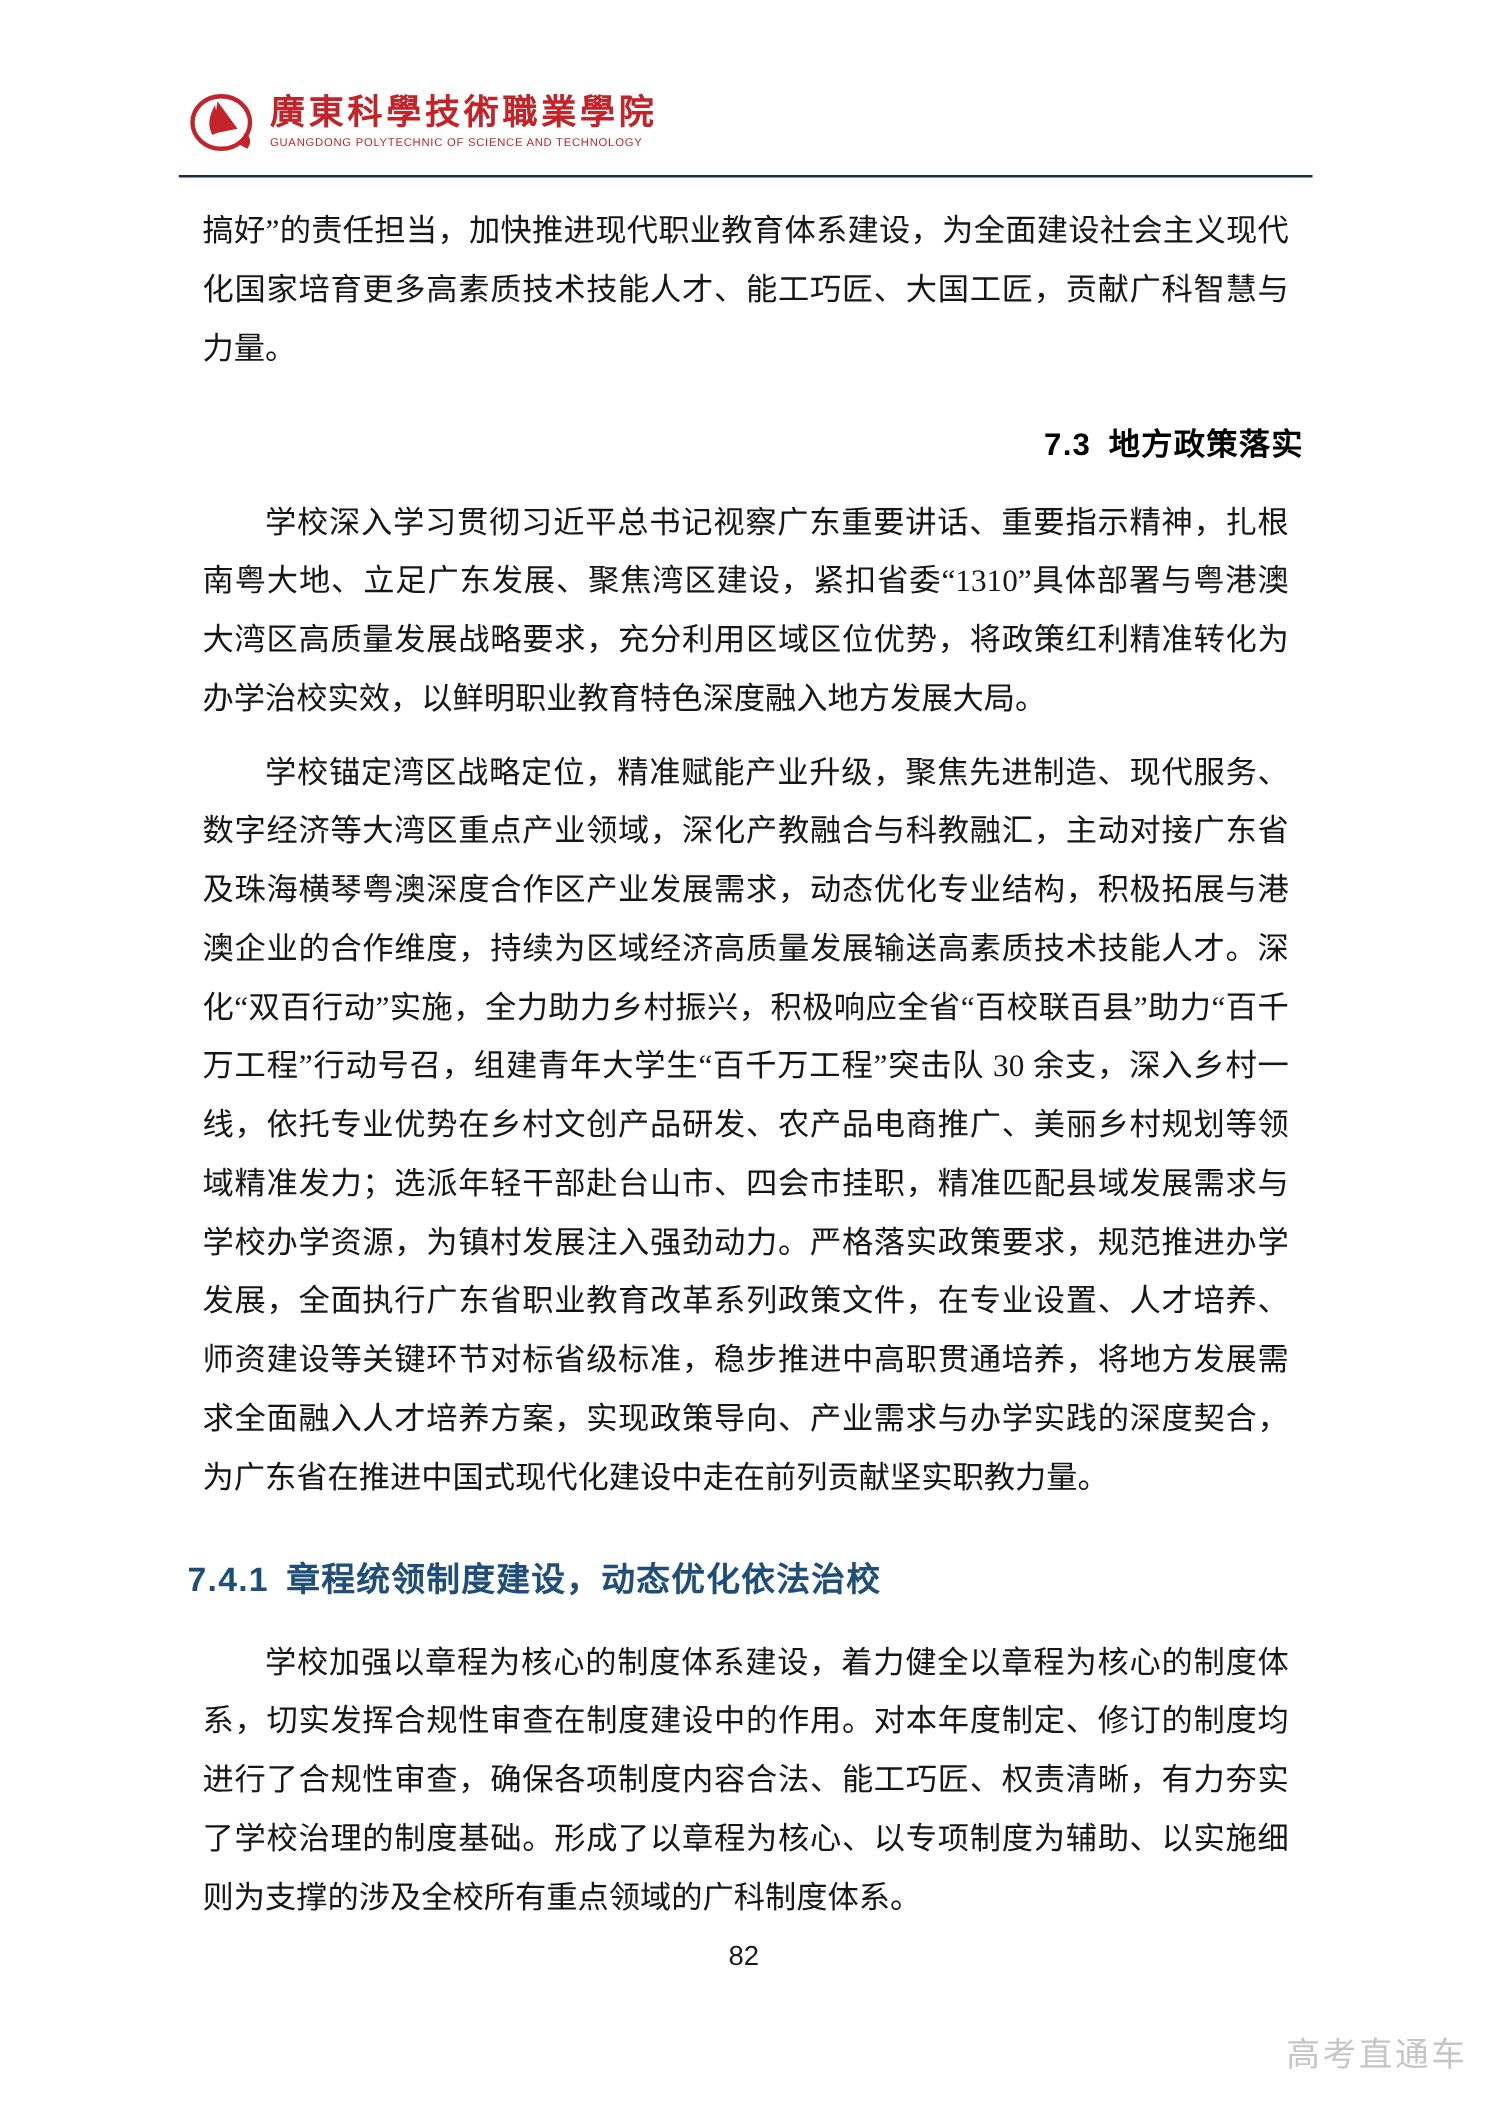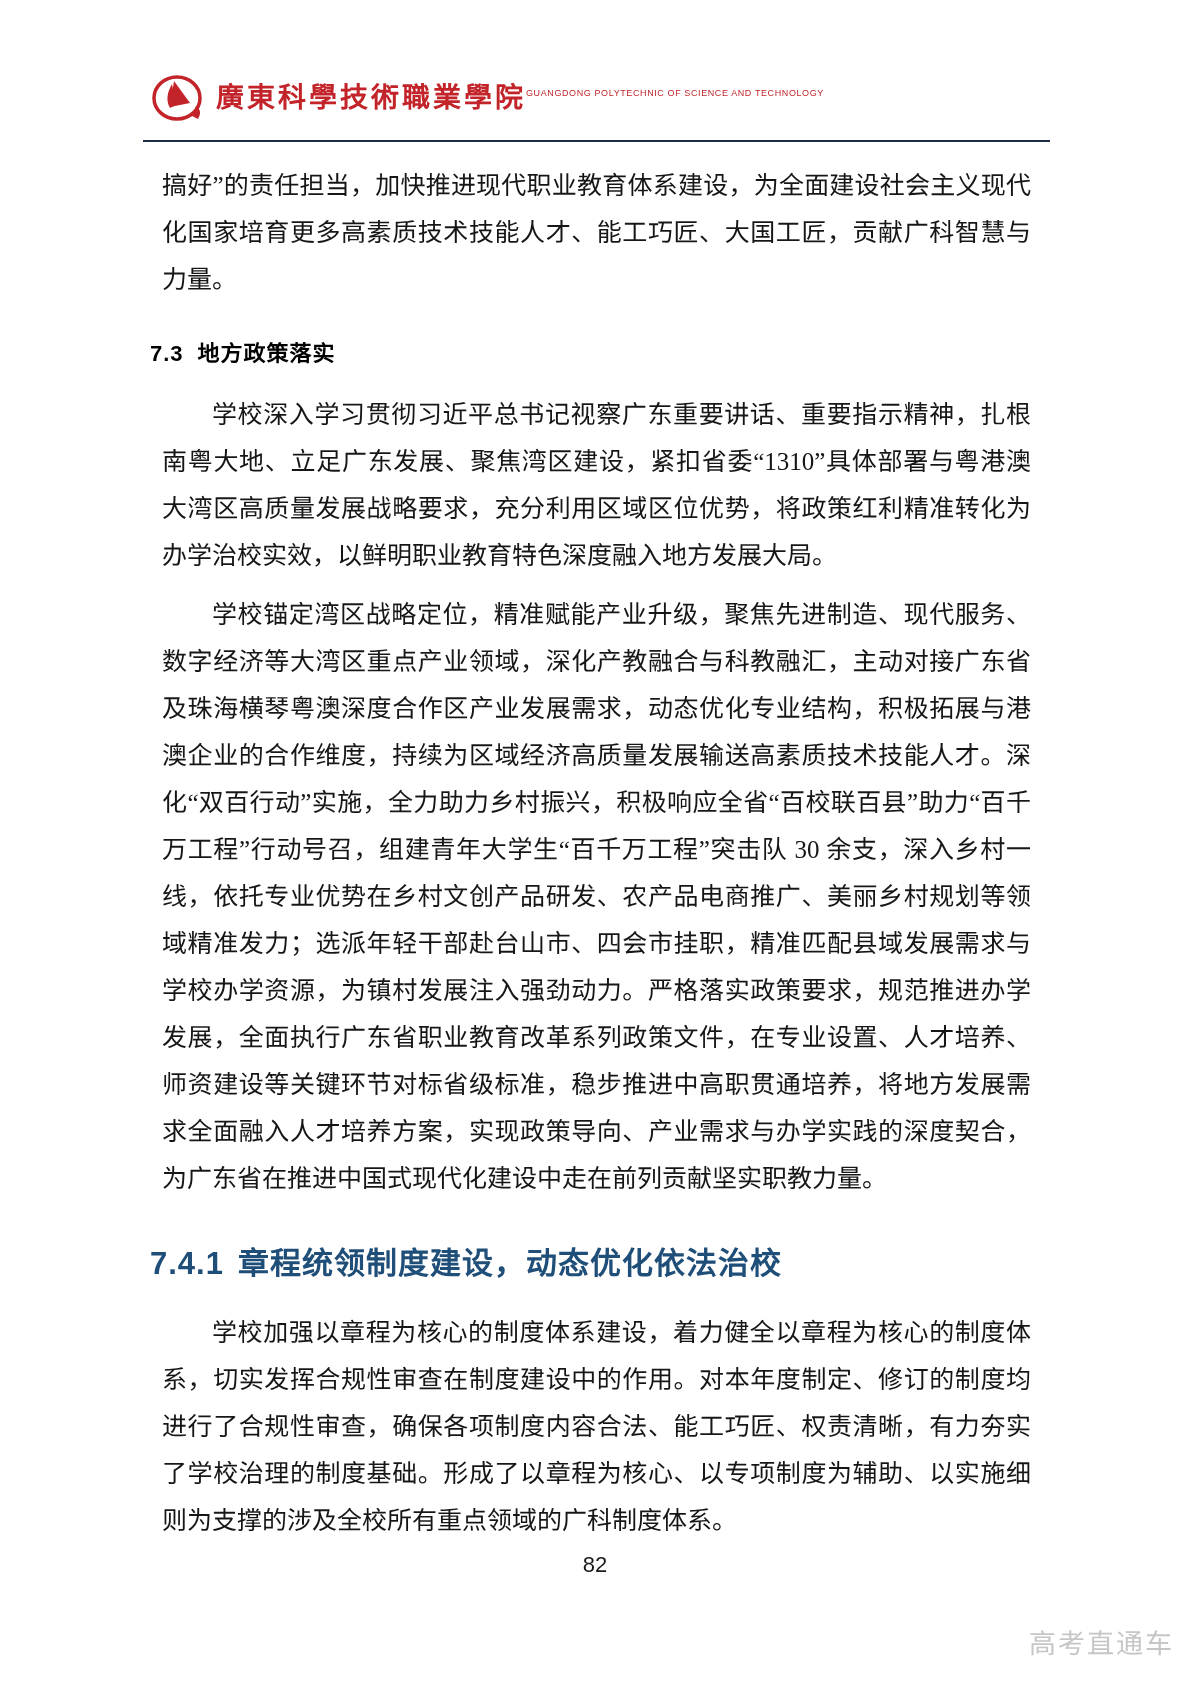--- a/index.html
+++ b/index.html
@@ -18,21 +18,21 @@
     position: absolute;
     left: 150px;
     right: 140px;
     top: 68px;
     display: flex;
     justify-content: space-between;
     align-items: flex-end;
   }
   .logo-block { display: flex; align-items: center; gap: 10px; }
   .logo-mark { flex: 0 0 auto; }
-  .logo-texts { display: flex; line-height: 1; }
+  .logo-texts { display: flex; flex-direction: column; line-height: 1; }
   .logo-cn {
     color: #c2242a;
     font-size: 28px;
     font-weight: 700;
     letter-spacing: 3px;
     font-family: "Liberation Serif", "DejaVu Serif", serif;
   }
   .logo-en {
     color: #c2242a;
     font-size: 9px;
@@ -70,29 +70,30 @@
     font-size: 25px;
     line-height: 47px;
     text-align: justify;
     text-justify: inter-ideograph;
     color: #161616;
   }
   p.indent { text-indent: 2em; }
 
   h2.sec-heading {
     font-family: "Liberation Sans", "DejaVu Sans", sans-serif;
-    font-size: 22px;
+    font-size: 25px;
     font-weight: 700;
     color: #000000;
     margin: 32px 0 24px 0;
     letter-spacing: 1px;
+    text-align: right;
   }
   h3.subsec-heading {
     font-family: "Liberation Sans", "DejaVu Sans", sans-serif;
-    font-size: 31px;
+    font-size: 27px;
     font-weight: 700;
     color: #1f4e79;
     margin: 36px 0 26px 0;
     letter-spacing: 1px;
   }
   .sec-num { margin-right: 14px; }
 
   
   .page-number {
     position: absolute;

